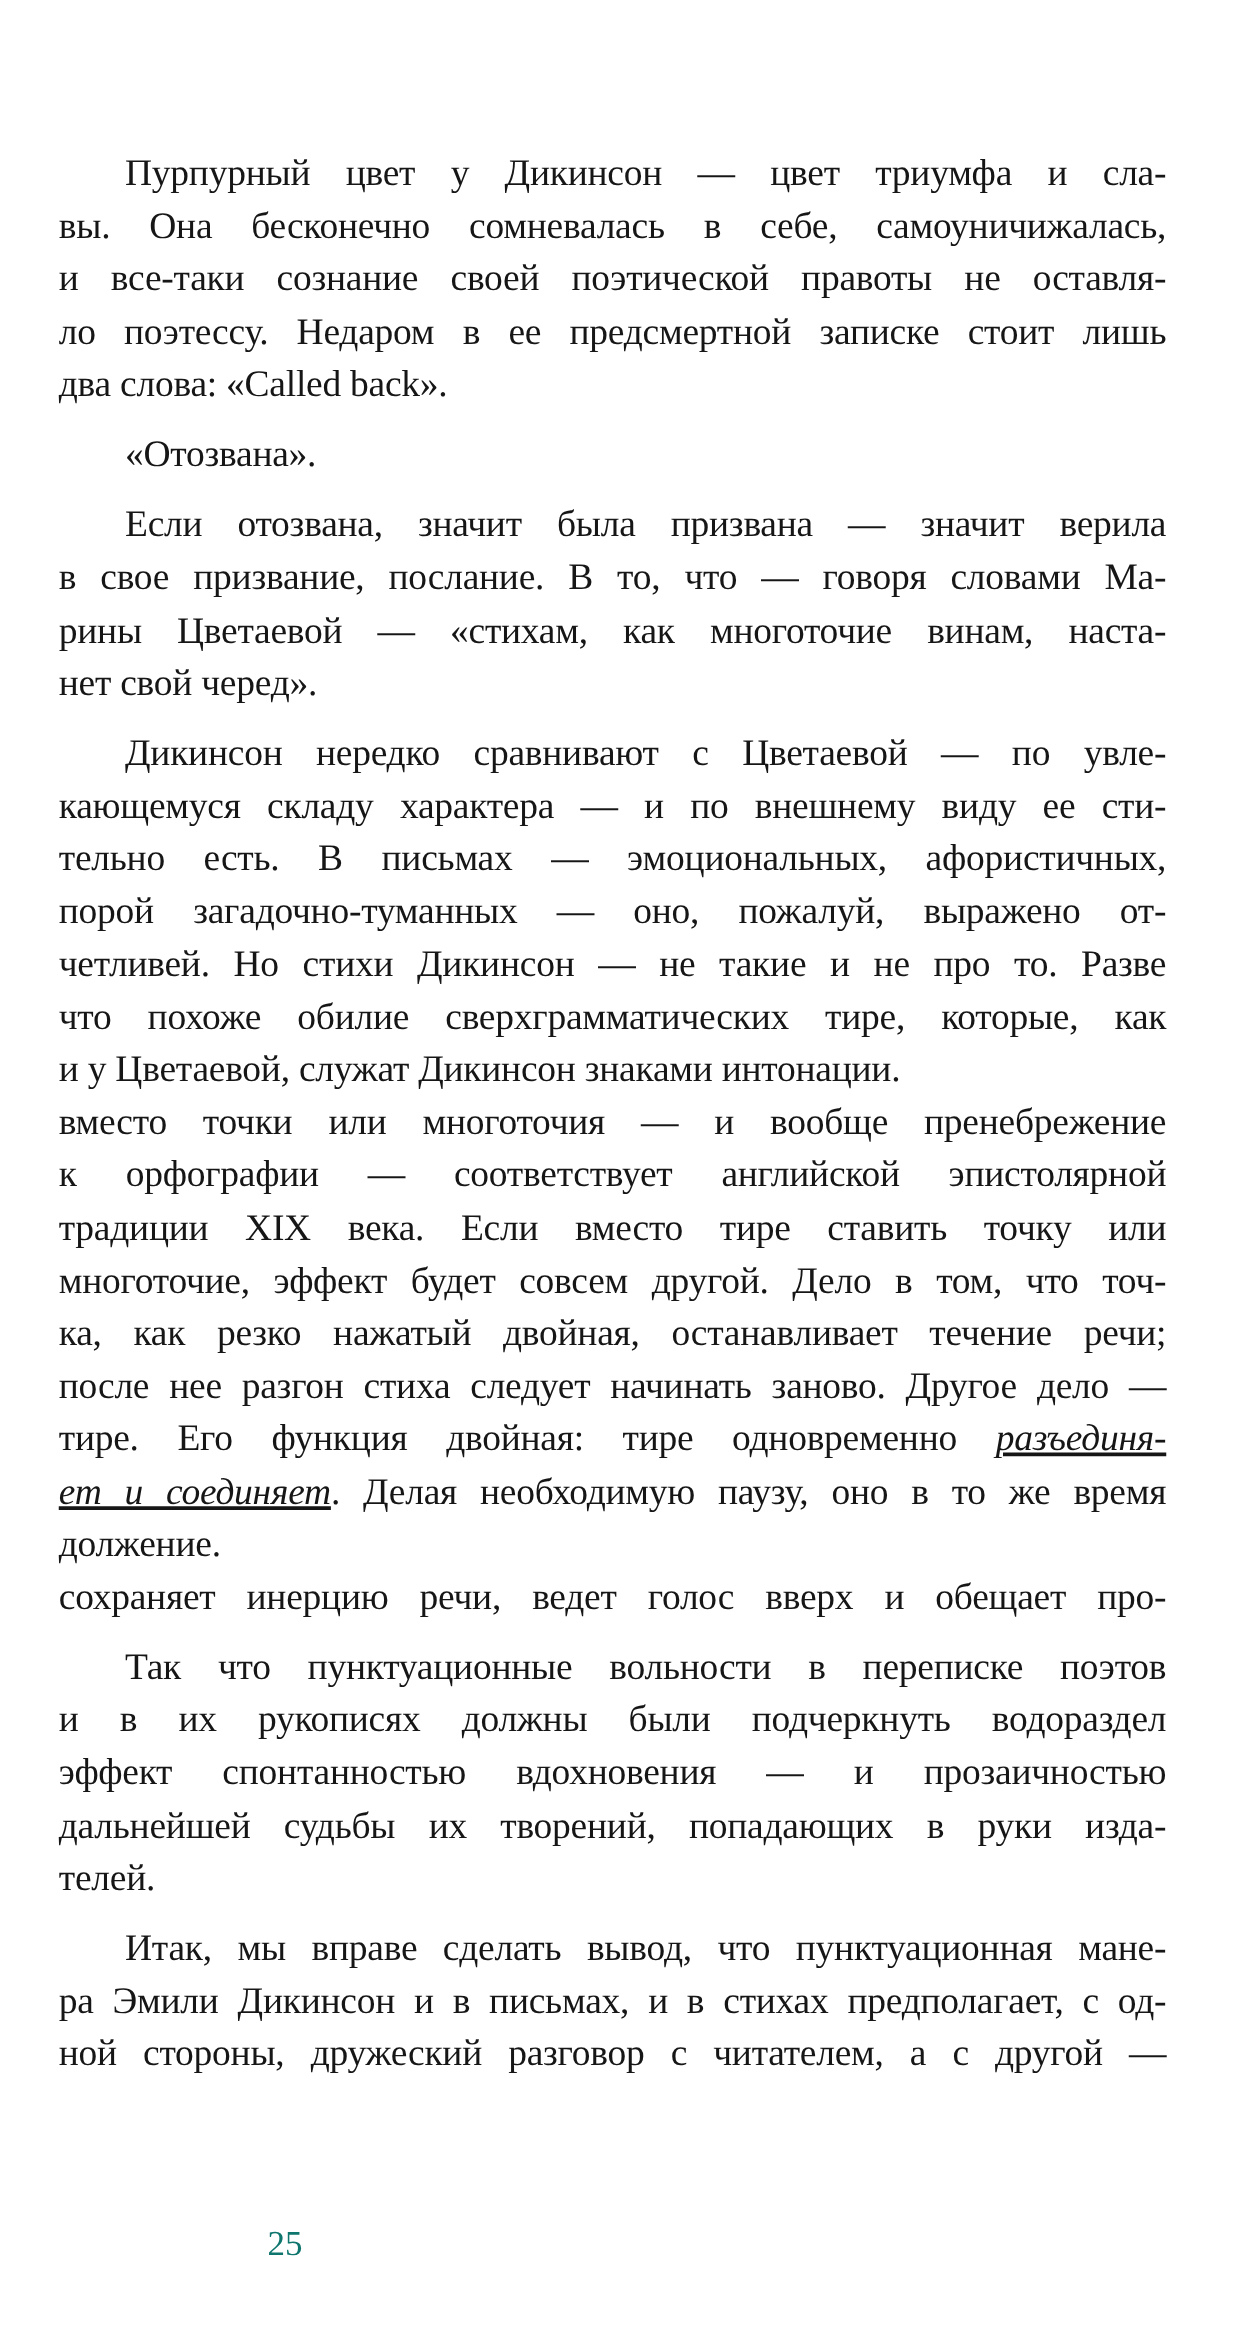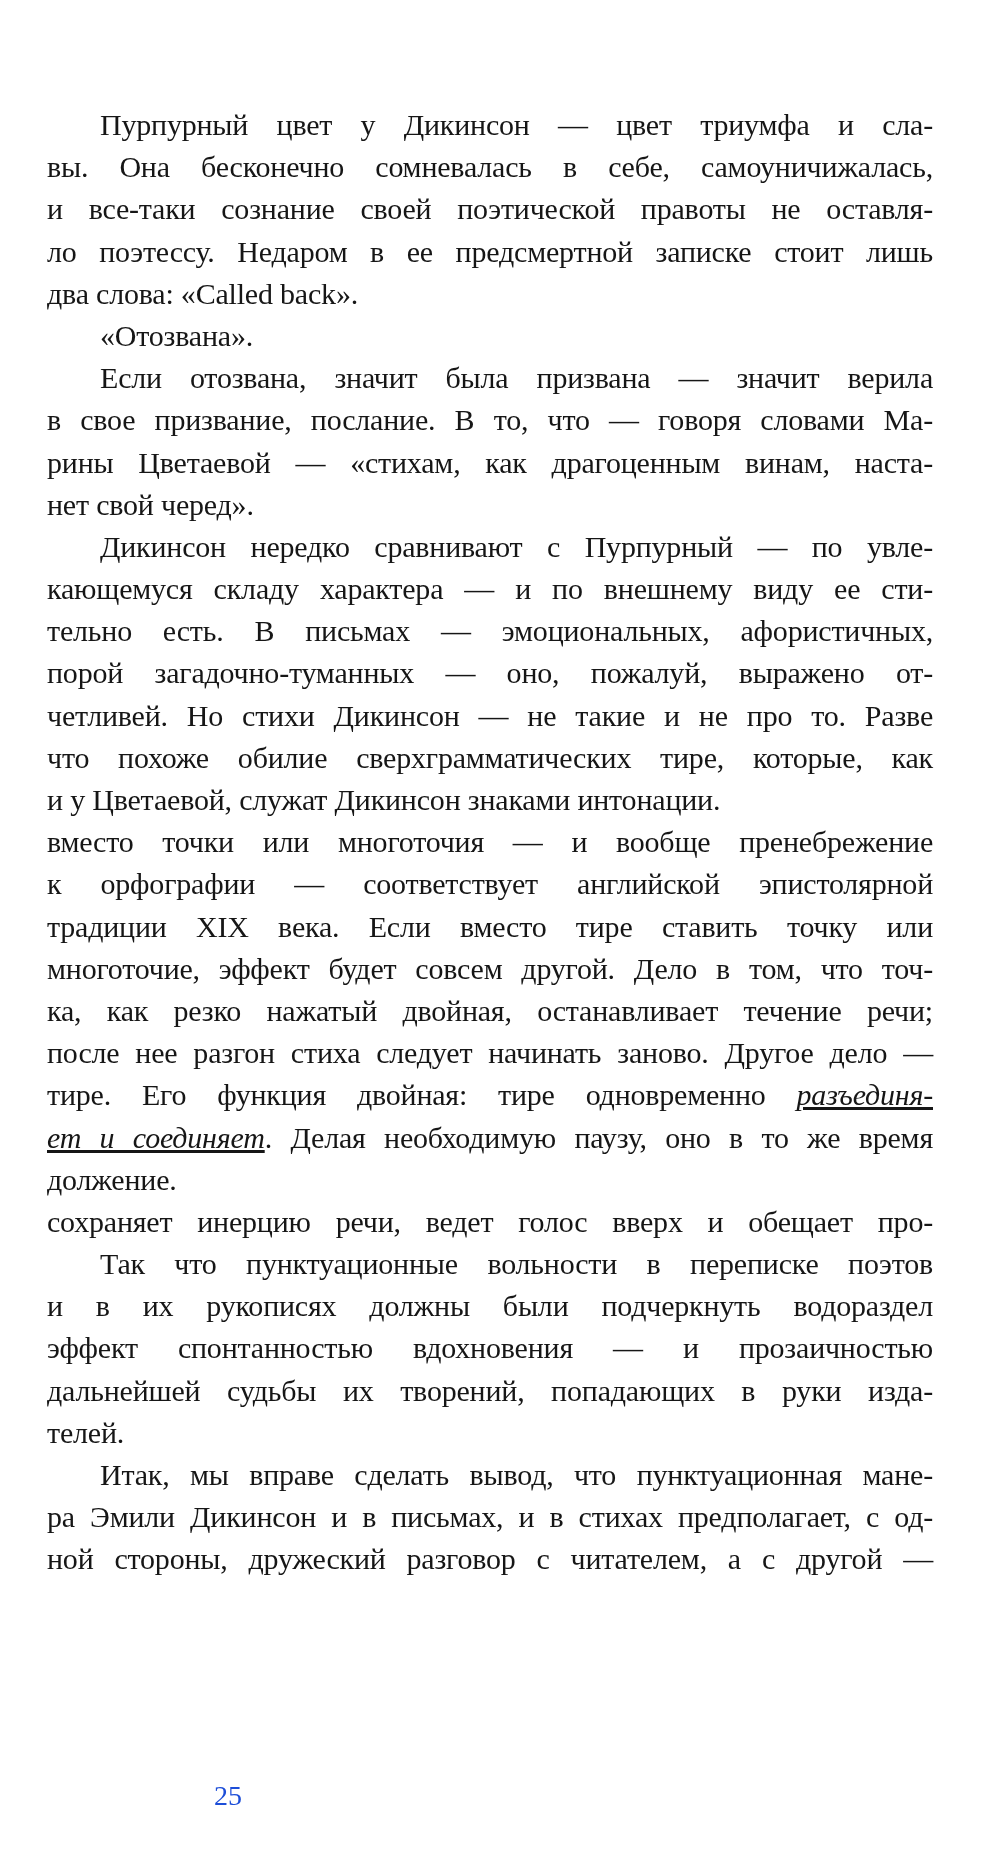--- a/index.html
+++ b/index.html
@@ -25,30 +25,30 @@
       display: block;
       height: 42.2px;
       line-height: 42.2px;
       font-size: 30px;
       white-space: nowrap;
       text-align: justify;
       text-align-last: justify;
       letter-spacing: -0.2px;
       word-spacing: 0px;
     }
-    .line.first { padding-left: 53px; }
+    .line.first { padding-left: 53px; margin-top: 14px; }
     .line.last { text-align-last: left; }
     .line i { font-style: italic; text-decoration: underline; }
     .page-number {
       position: absolute;
       left: 214px;
       top: 1780px;
       font-size: 28px;
       line-height: 32px;
-      color: #1d4ed8;
+      color: #0f766e;
     }
   </style>
 </head>
 <body>
 
 <div class="page">
 
   <div>
     <span class="line first">Пурпурный цвет у Дикинсон — цвет триумфа и сла-</span>
     <span class="line">вы. Она бесконечно сомневалась в себе, самоуничижалась,</span>
@@ -57,26 +57,26 @@
     <span class="line last">два слова: «Called back».</span>
   </div>
 
   <div>
     <span class="line first last">«Отозвана».</span>
   </div>
 
   <div>
     <span class="line first">Если отозвана, значит была призвана — значит верила</span>
     <span class="line">в свое призвание, послание. В то, что — говоря словами Ма-</span>
-    <span class="line">рины Цветаевой — «стихам, как драгоценным винам, наста-</span>
+    <span class="line">рины Цветаевой — «стихам, как многоточие винам, наста-</span>
     <span class="line last">нет свой черед».</span>
   </div>
 
   <div>
-    <span class="line first">Дикинсон нередко сравнивают с Пурпурный — по увле-</span>
+    <span class="line first">Дикинсон нередко сравнивают с Цветаевой — по увле-</span>
     <span class="line">кающемуся складу характера — и по внешнему виду ее сти-</span>
     <span class="line">тельно есть. В письмах — эмоциональных, афористичных,</span>
     <span class="line">порой загадочно-туманных — оно, пожалуй, выражено от-</span>
     <span class="line">четливей. Но стихи Дикинсон — не такие и не про то. Разве</span>
     <span class="line">что похоже обилие сверхграмматических тире, которые, как</span>
     <span class="line last">и у Цветаевой, служат Дикинсон знаками интонации.</span>
   </div>
 
   <div>
     <span class="line">вместо точки или многоточия — и вообще пренебрежение</span>

